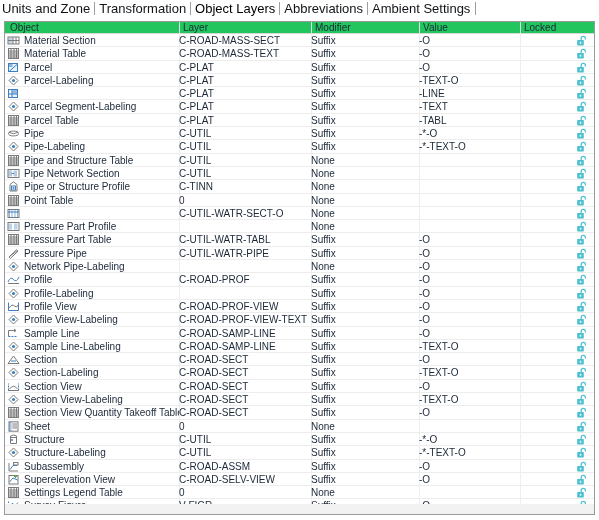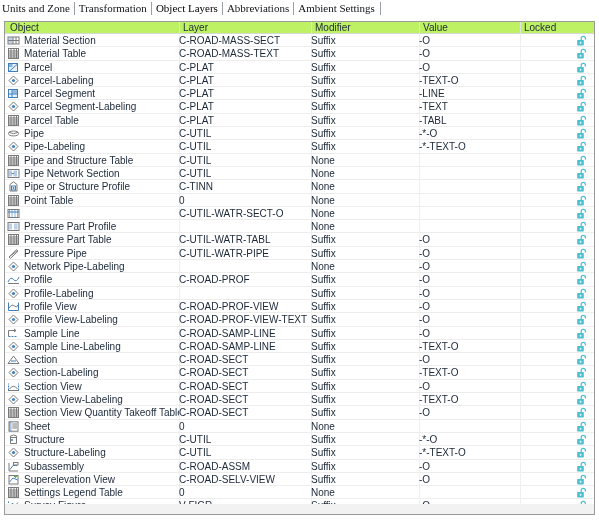--- a/index.html
+++ b/index.html
@@ -32,27 +32,26 @@
     align-items: stretch;
     height: 15px;
     margin-top: 1px;
   }
   .tab {
     position: relative;
     display: flex;
     align-items: center;
     padding: 0 5px 0 4px;
     height: 15px;
-    font-size: 11px;
+    font-size: 13px;
     line-height: 15px;
     color: #101418;
     white-space: nowrap;
     background: transparent;
     cursor: default;
-    font-family: Liberation Serif, serif;
   }
   .tab + .tab::before {
     content: "";
     position: absolute;
     left: -1px;
     top: 1px;
     bottom: 1px;
     width: 1px;
     background: #9aa0a6;
   }
@@ -77,21 +76,21 @@
     height: 494px;
     border: 1px solid #9a9a9a;
     background: #ffffff;
     box-sizing: border-box;
     overflow: hidden;
   }
 
   .grid-head {
     position: relative;
     height: 12px;
-    background: #bef264;
+    background: #22c55e;
     border-bottom: 1px solid #d7d7d7;
     box-sizing: border-box;
   }
   .grid-head .hcell {
     position: absolute;
     top: 0;
     height: 12px;
     line-height: 12px;
     font-size: 10px;
     color: #1b2838;
@@ -302,21 +301,20 @@
       </div>
       <div class="row">
         <span class="icon-box">
           <svg width="13" height="11" viewBox="0 0 13 11">
             <rect x="1.5" y="1.5" width="9" height="8" fill="#e8f2fb" stroke="#3f7fbf"></rect>
             <path d="M1.5 6 L10.5 6" stroke="#3f7fbf"></path>
             <path d="M5 1.5 L5 9.5" stroke="#3f7fbf"></path>
             <rect x="5.5" y="1.8" width="4.5" height="3.8" fill="#3f7fbf" opacity="0.5"></rect>
           </svg>
         </span>
-        <span class="cell obj">Parcel Segment</span>
         <span class="vsep" style="left: 174px;"></span>
         <span class="cell layer">C-PLAT</span>
         <span class="vsep" style="left: 306px;"></span>
         <span class="cell mod">Suffix</span>
         <span class="vsep" style="left: 414px;"></span>
         <span class="cell val">-LINE</span>
         <span class="vsep" style="left: 515px;"></span>
         <span class="lock-box"><svg width="12" height="12" viewBox="0 0 12 12">
             <path d="M5.2 5.2 L5.2 3.4 A2.1 2.1 0 0 1 9.4 3.4 L9.4 4.6" fill="none" stroke="#4bbfcf" stroke-width="1.25"></path>
             <rect x="1.2" y="5" width="6.6" height="5.4" rx="0.6" fill="#4bbfcf"></rect>

